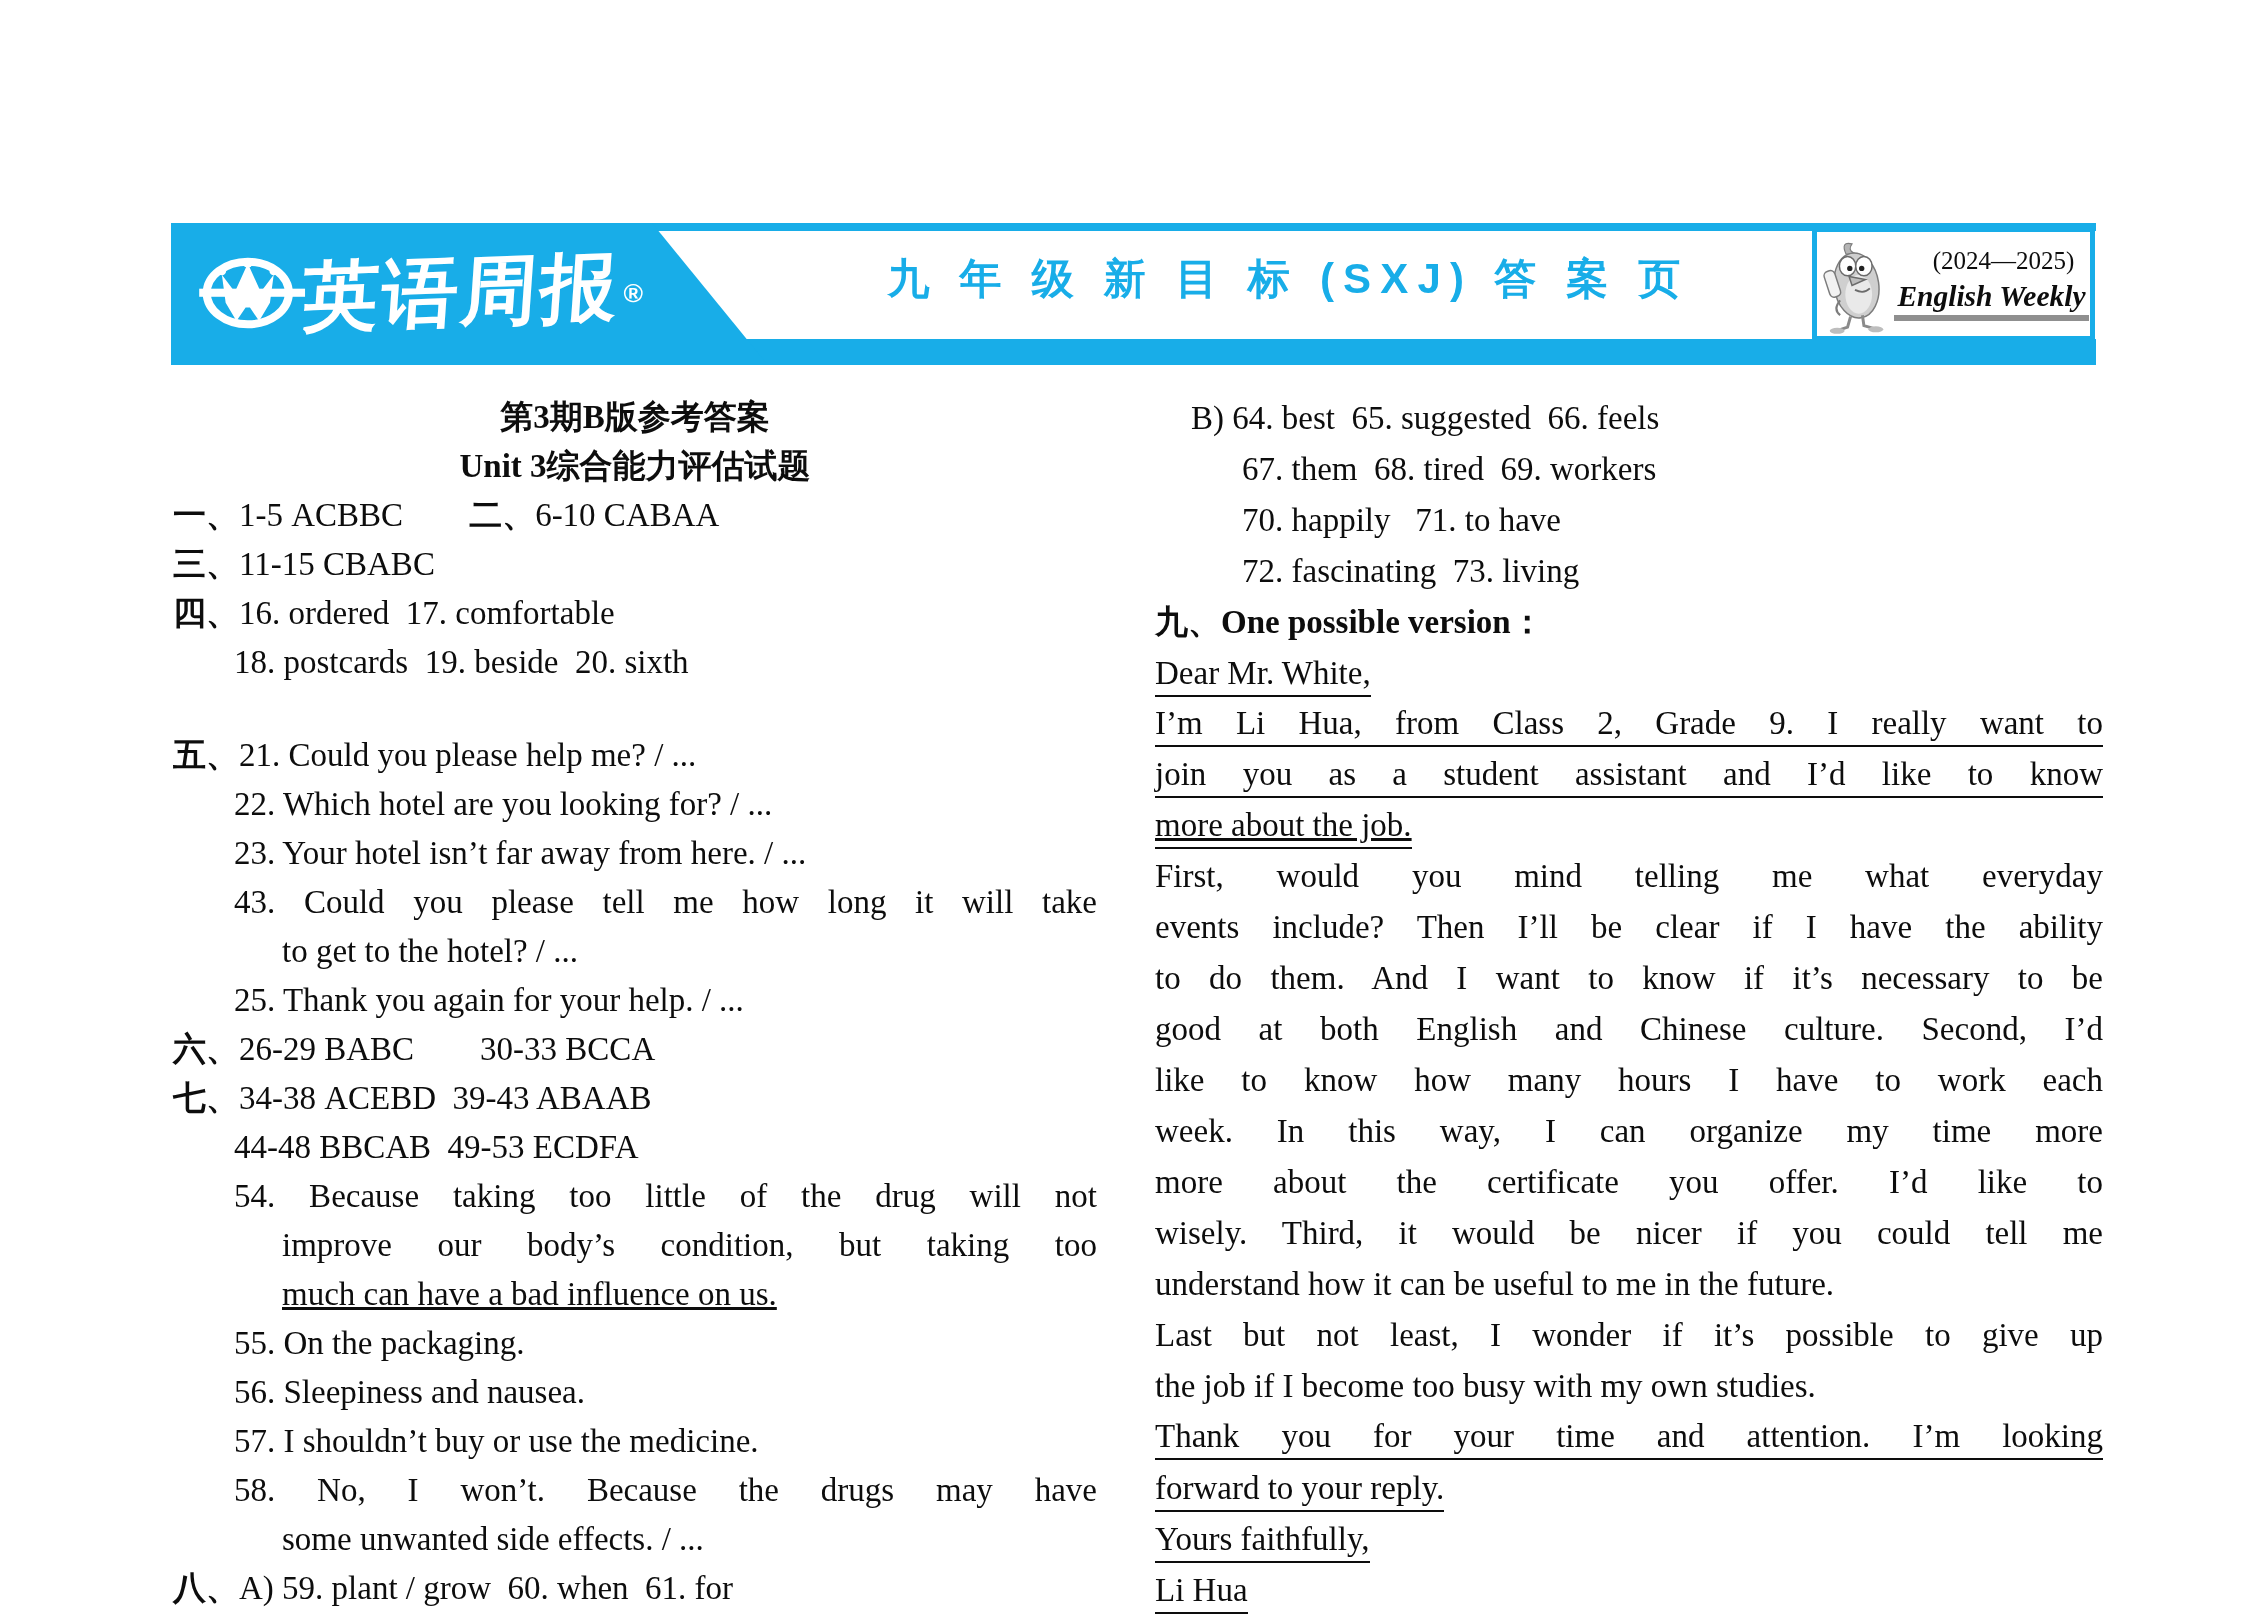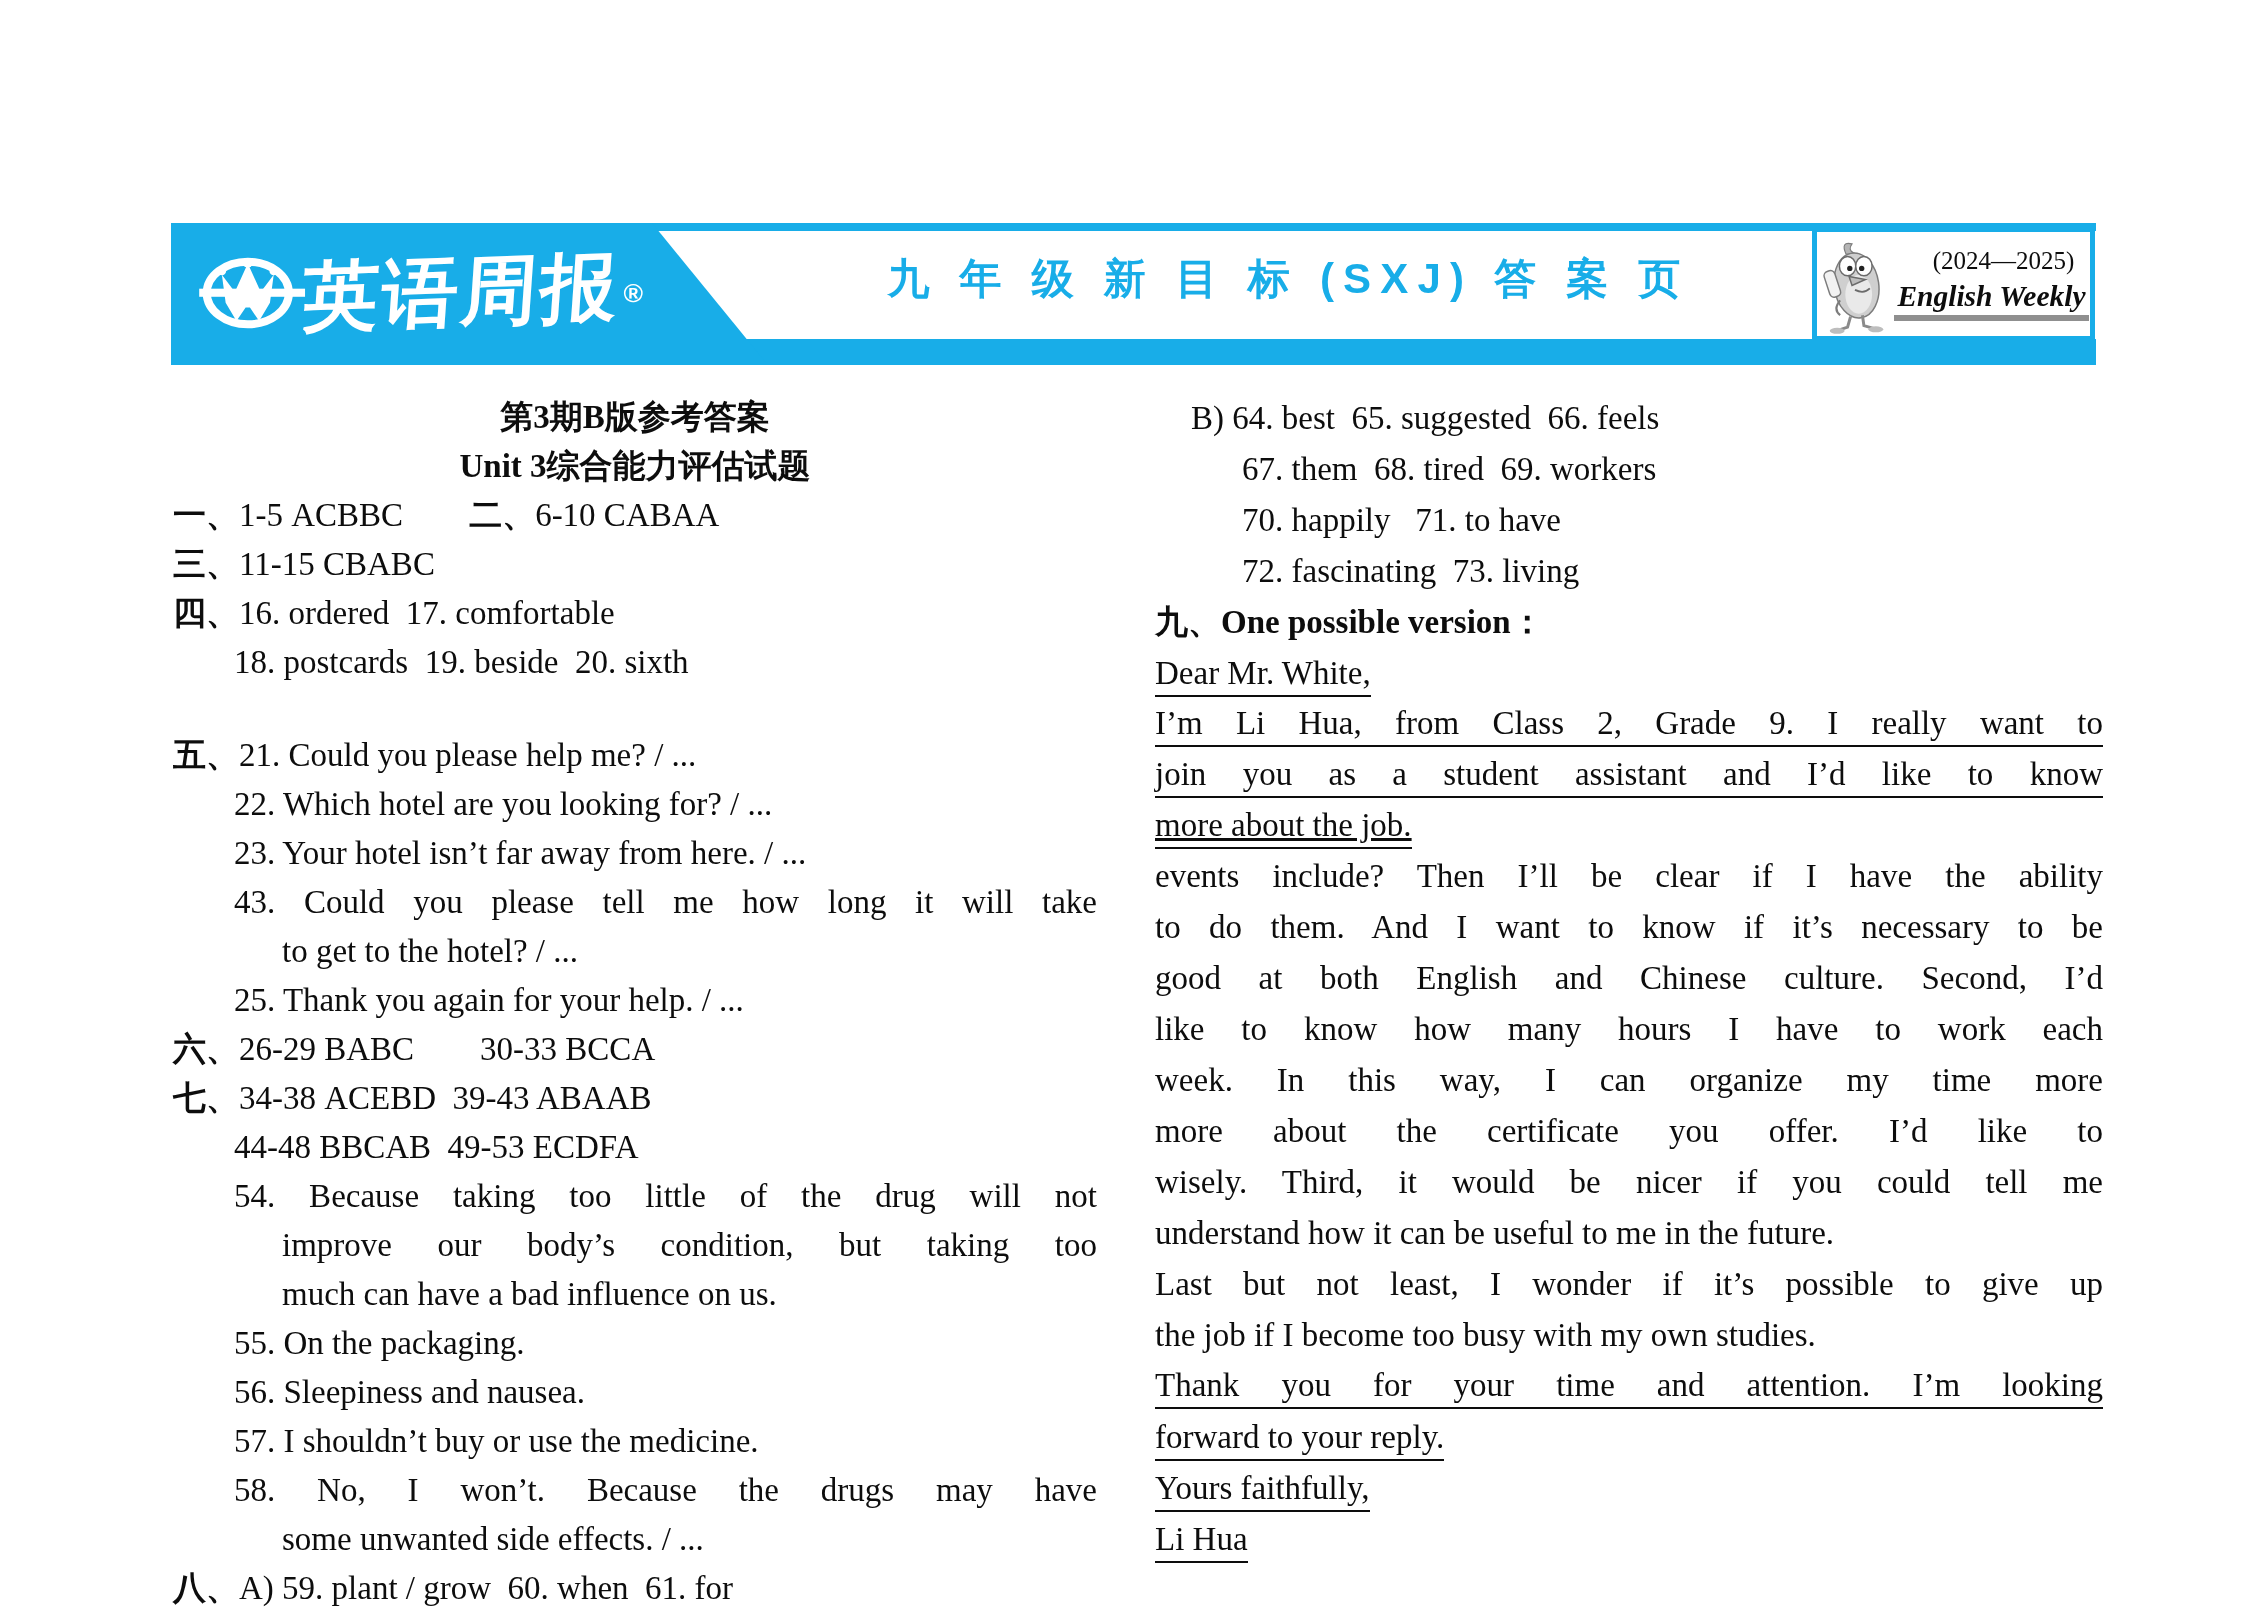--- a/index.html
+++ b/index.html
@@ -114,39 +114,40 @@
     <div class="ln" style="padding-left: 61px;"><span>22. Which hotel are you looking for? / ...</span></div>
     <div class="ln" style="padding-left: 61px;"><span>23. Your hotel isn’t far away from here. / ...</span></div>
     <div class="ln jl" style="padding-left: 61px;"><span>43. Could you please tell me how long it will take</span></div>
     <div class="ln" style="padding-left: 109px;"><span>to get to the hotel? / ...</span></div>
     <div class="ln" style="padding-left: 61px;"><span>25. Thank you again for your help. / ...</span></div>
     <div class="ln" style="padding-left: 0px;"><span class="bold">六、</span><span>26-29 BABC</span><span>　　</span><span>30-33 BCCA</span></div>
     <div class="ln" style="padding-left: 0px;"><span class="bold">七、</span><span>34-38 ACEBD  39-43 ABAAB</span></div>
     <div class="ln" style="padding-left: 61px;"><span>44-48 BBCAB  49-53 ECDFA</span></div>
     <div class="ln jl" style="padding-left: 61px;"><span>54. Because taking too little of the drug will not</span></div>
     <div class="ln jl" style="padding-left: 109px;"><span>improve our body’s condition, but taking too</span></div>
-    <div class="ln" style="padding-left: 109px;"><span>much can have a bad influence on us.</span></div>
+    <div class="ln" style="padding-left: 109px; text-decoration: underline;"><span>much can have a bad influence on us.</span></div>
     <div class="ln" style="padding-left: 61px;"><span>55. On the packaging.</span></div>
     <div class="ln" style="padding-left: 61px;"><span>56. Sleepiness and nausea.</span></div>
     <div class="ln" style="padding-left: 61px;"><span>57. I shouldn’t buy or use the medicine.</span></div>
     <div class="ln jl" style="padding-left: 61px;"><span>58. No, I won’t. Because the drugs may have</span></div>
     <div class="ln" style="padding-left: 109px;"><span>some unwanted side effects. / ...</span></div>
     <div class="ln" style="padding-left: 0px;"><span class="bold">八、</span><span>A) 59. plant / grow  60. when  61. for</span></div>
     <div class="ln" style="padding-left: 109px;"><span>62. into  63. garden(s)</span></div>
   </div>
 <div id="right-col">
     <div class="ln" style="padding-left: 36px;"><span>B) 64. best  65. suggested  66. feels</span></div>
     <div class="ln" style="padding-left: 87px;"><span>67. them  68. tired  69. workers</span></div>
     <div class="ln" style="padding-left: 87px;"><span>70. happily   71. to have</span></div>
     <div class="ln" style="padding-left: 87px;"><span>72. fascinating  73. living</span></div>
     <div class="ln" style="padding-left: 0px;"><span class="bold">九、</span><span class="bold">One possible version：</span></div>
     <div class="ln" style="padding-left: 0px;"><span class="u"><span>Dear Mr. White,</span></span></div>
     <div class="ln jl ulb" style="padding-left: 0px;"><span>I’m Li Hua, from Class 2, Grade 9. I really want to</span></div>
     <div class="ln jl ulb" style="padding-left: 0px;"><span>join you as a student assistant and I’d like to know</span></div>
     <div class="ln" style="padding-left: 0px; text-decoration: underline;"><span class="u"><span>more about the job.</span></span></div>
+    <div class="ln jl" style="padding-left: 0px;"><span>First, would you mind telling me what everyday</span></div>
     <div class="ln jl" style="padding-left: 0px;"><span>events include? Then I’ll be clear if I have the ability</span></div>
     <div class="ln jl" style="padding-left: 0px;"><span>to do them. And I want to know if it’s necessary to be</span></div>
     <div class="ln jl" style="padding-left: 0px;"><span>good at both English and Chinese culture. Second, I’d</span></div>
     <div class="ln jl" style="padding-left: 0px;"><span>like to know how many hours I have to work each</span></div>
     <div class="ln jl" style="padding-left: 0px;"><span>week. In this way, I can organize my time more</span></div>
     <div class="ln jl" style="padding-left: 0px;"><span>more about the certificate you offer. I’d like to</span></div>
     <div class="ln jl" style="padding-left: 0px;"><span>wisely. Third, it would be nicer if you could tell me</span></div>
     <div class="ln" style="padding-left: 0px;"><span>understand how it can be useful to me in the future.</span></div>
     <div class="ln jl" style="padding-left: 0px;"><span>Last but not least, I wonder if it’s possible to give up</span></div>
     <div class="ln" style="padding-left: 0px;"><span>the job if I become too busy with my own studies.</span></div>

